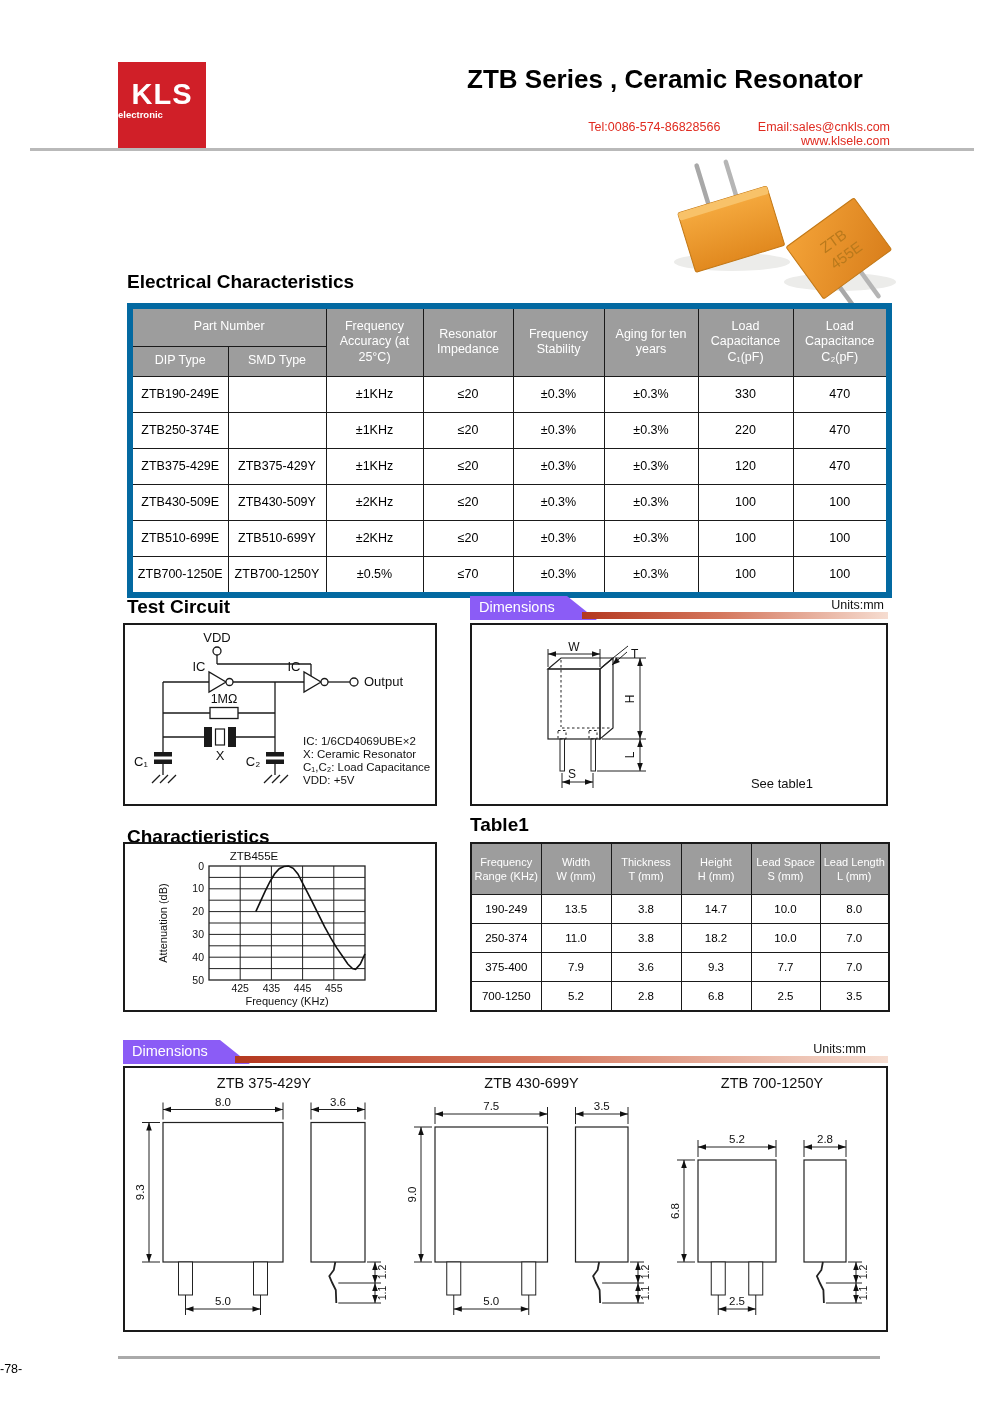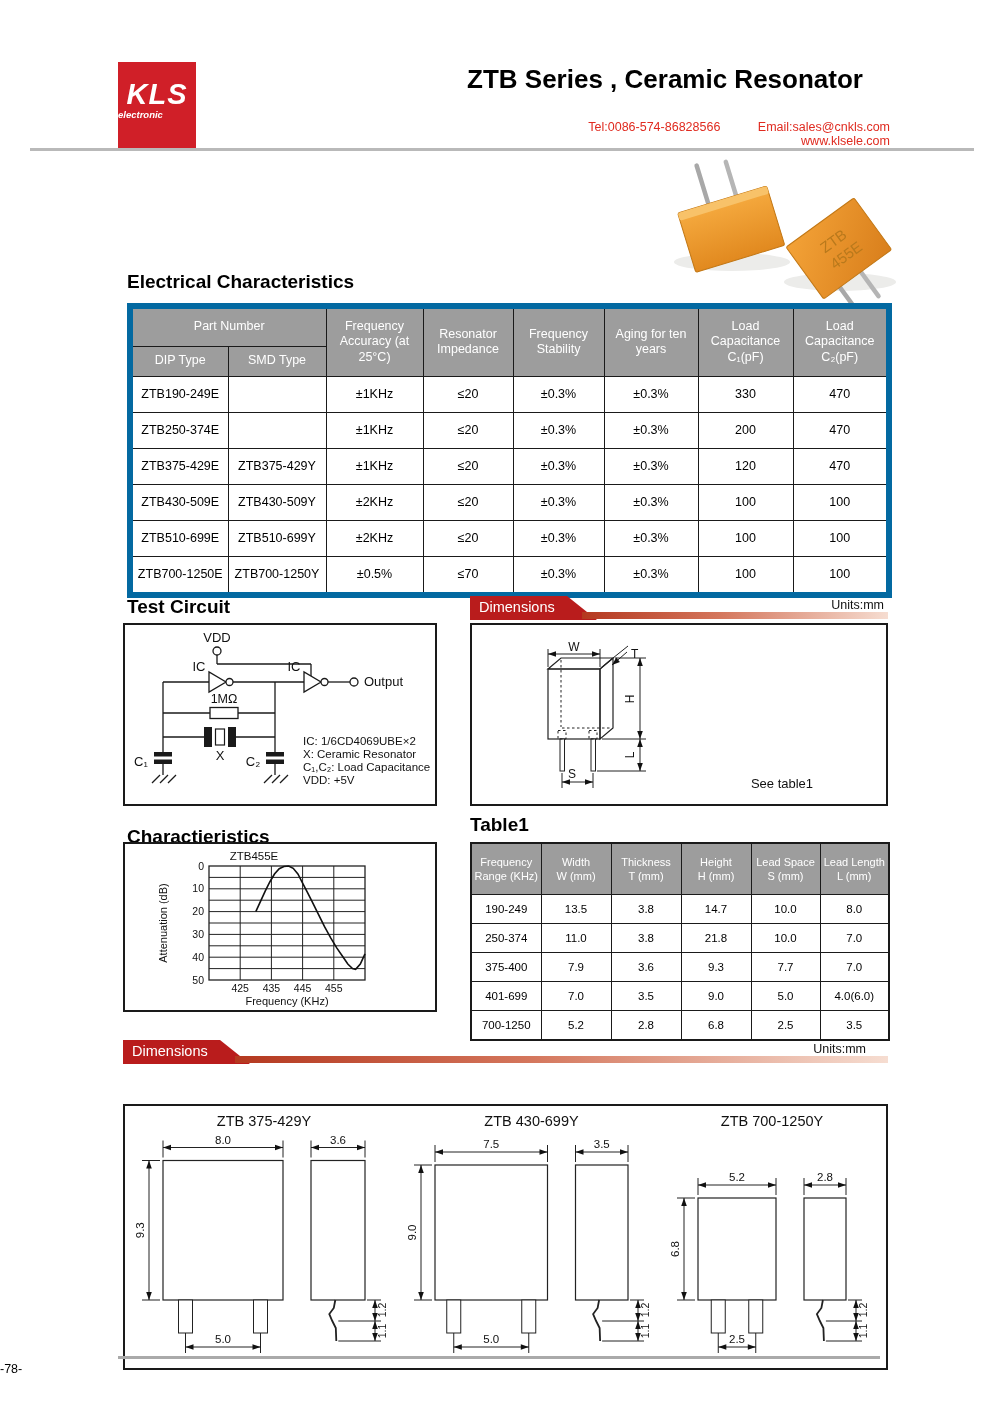--- a/index.html
+++ b/index.html
@@ -1,20 +1,20 @@
 <!DOCTYPE html>
 <html><head>
 <meta charset="utf-8">
 <style>
   html,body{margin:0;padding:0;background:#fff;}
   .page{position:relative;width:1001px;height:1415px;background:#fff;overflow:hidden;
         font-family:"Liberation Sans","DejaVu Sans",sans-serif;color:#000;}
 
   
-  .logo{position:absolute;left:118px;top:62px;width:78px;height:87px;background:#d01f28;font-style:italic;}
+  .logo{position:absolute;left:118px;top:62px;width:88px;height:87px;background:#d01f28;}
   .logo-kls{margin-top:17px;text-align:center;color:#fff;font-weight:bold;font-size:29px;line-height:30px;letter-spacing:1px;}
   .logo-sub{color:#fff;font-size:9.5px;font-weight:bold;}
   .doc-title{position:absolute;left:430px;top:64px;width:470px;text-align:center;font-size:26px;font-weight:bold;}
   .contact{position:absolute;left:430px;top:120px;width:460px;text-align:right;font-size:12.5px;color:#e02b20;}
   .contact span{margin-left:34px;}
   .header-line{position:absolute;left:30px;top:148px;width:944px;height:3px;background:#b9b9b9;}
 
   
   .sec-heading{position:absolute;font-size:19px;font-weight:bold;}
 
@@ -28,21 +28,21 @@
   .t1table th,.t1table td{border:1px solid #1a1a1a;text-align:center;vertical-align:middle;overflow:hidden;}
   .t1table th{background:#9d9d9d;color:#fff;font-weight:normal;font-size:11px;height:50px;line-height:1.3;padding:0 1px;}
   .t1table th span{display:block;}
   .t1table td{font-size:11.5px;height:26px;}
 
   
   .frame{position:absolute;border:2px solid #1a1a1a;background:#fff;}
 
   
   .banner{position:absolute;height:24px;}
-  .banner-head{position:absolute;left:0;top:0;width:130px;height:24px;background:#b91c1c;
+  .banner-head{position:absolute;left:0;top:0;width:130px;height:24px;background:#8b5cf6;
                clip-path:polygon(0 0,97px 0,127px 24px,0 24px);}
   .banner-label{position:absolute;left:9px;top:3px;color:#fff;font-size:14.5px;}
   .banner-strip{position:absolute;left:112px;right:0;bottom:1px;height:7px;
                 background:linear-gradient(90deg,#b4381f 0%,#d4765c 45%,#f6ddd1 100%);}
   .banner-units{position:absolute;right:4px;top:2px;font-size:12.5px;color:#111;}
 
   
   .footer-line{position:absolute;left:118px;top:1356px;width:762px;height:3px;background:#aaa;}
   .footer-page{position:absolute;left:0;top:1362px;width:100%;text-align:left;font-size:12.5px;}
 
@@ -132,21 +132,21 @@
           <td>330</td>
           <td>470</td>
         </tr>
         <tr>
           <td>ZTB250-374E</td>
           <td></td>
           <td>±1KHz</td>
           <td>≤20</td>
           <td>±0.3%</td>
           <td>±0.3%</td>
-          <td>200</td>
+          <td>220</td>
           <td>470</td>
         </tr>
         <tr>
           <td>ZTB375-429E</td>
           <td>ZTB375-429Y</td>
           <td>±1KHz</td>
           <td>≤20</td>
           <td>±0.3%</td>
           <td>±0.3%</td>
           <td>120</td>
@@ -378,59 +378,51 @@
           <td>13.5</td>
           <td>3.8</td>
           <td>14.7</td>
           <td>10.0</td>
           <td>8.0</td>
         </tr>
         <tr>
           <td>250-374</td>
           <td>11.0</td>
           <td>3.8</td>
-          <td>21.8</td>
+          <td>18.2</td>
           <td>10.0</td>
           <td>7.0</td>
         </tr>
         <tr>
           <td>375-400</td>
           <td>7.9</td>
           <td>3.6</td>
           <td>9.3</td>
           <td>7.7</td>
           <td>7.0</td>
         </tr>
         <tr>
-          <td>401-699</td>
-          <td>7.0</td>
-          <td>3.5</td>
-          <td>9.0</td>
-          <td>5.0</td>
-          <td>4.0(6.0)</td>
-        </tr>
-        <tr>
           <td>700-1250</td>
           <td>5.2</td>
           <td>2.8</td>
           <td>6.8</td>
           <td>2.5</td>
           <td>3.5</td>
         </tr>
       </tbody>
   </table>
 
   <div class="banner" style="left:123px;top:1040px;width:765px;">
     <div class="banner-head">
       <span class="banner-label">Dimensions</span>
     </div>
     <div class="banner-strip"></div>
     <div class="banner-units" style="right:22px;">Units:mm</div>
   </div>
-  <div class="frame" style="left:123px;top:1066px;width:761px;height:262px;margin-top:38px;">
+  <div class="frame" style="left:123px;top:1066px;width:761px;height:262px;">
     <svg id="dimdet-0" style="position:absolute;left:8px;top:4px;" width="268" height="252" viewBox="0 0 268 252">
         <text x="131" y="16" text-anchor="middle" font-size="14.5" fill="#111">ZTB 375-429Y</text>
         <rect x="30" y="50.5" width="120" height="139.5" fill="#fff" stroke="#222" stroke-width="1.2"></rect>
         <rect x="45.5" y="190" width="14" height="33" fill="#fff" stroke="#222" stroke-width="1"></rect>
         <rect x="120.5" y="190" width="14" height="33" fill="#fff" stroke="#222" stroke-width="1"></rect>
         <line x1="30" y1="47.5" x2="30" y2="30.5" stroke="#222" stroke-width="1"></line>
         <line x1="150" y1="47.5" x2="150" y2="30.5" stroke="#222" stroke-width="1"></line>
         <line x1="30" y1="37.5" x2="150" y2="37.5" stroke="#222" stroke-width="1"></line>
         <polygon points="30.0,37.5 38.0,34.7 38.0,40.3" fill="#111"></polygon>
         <polygon points="150.0,37.5 142.0,40.3 142.0,34.7" fill="#111"></polygon>

